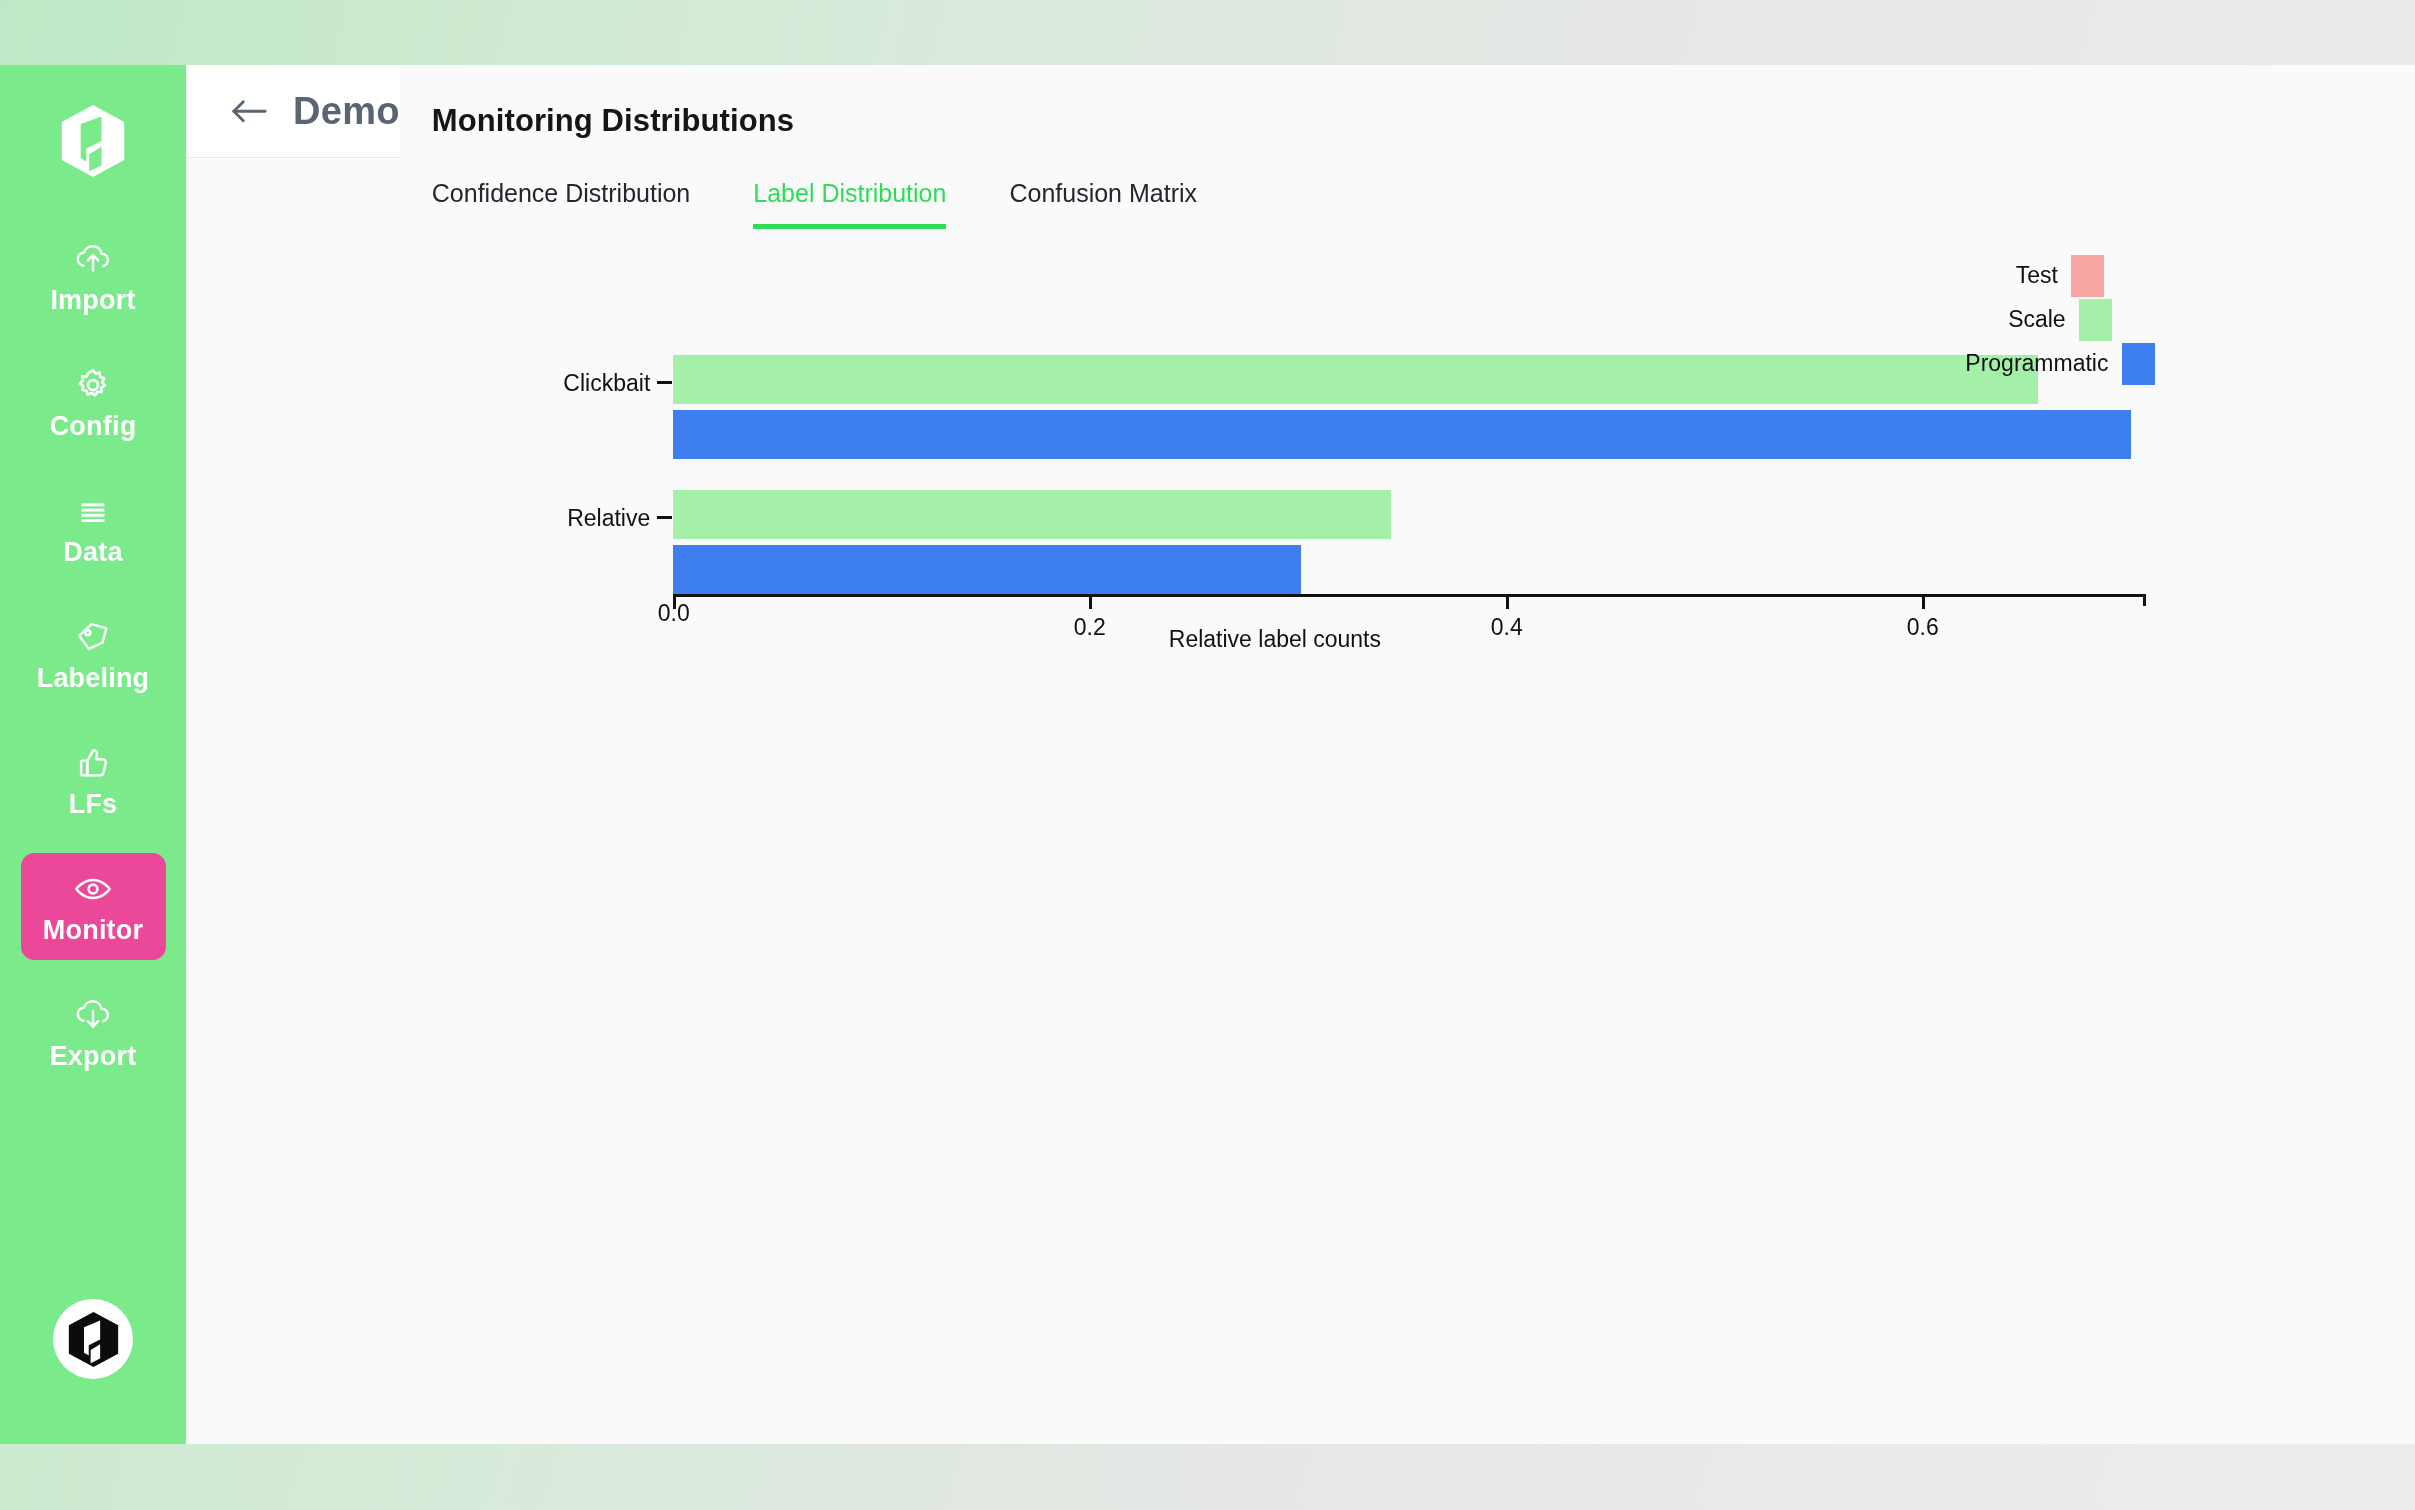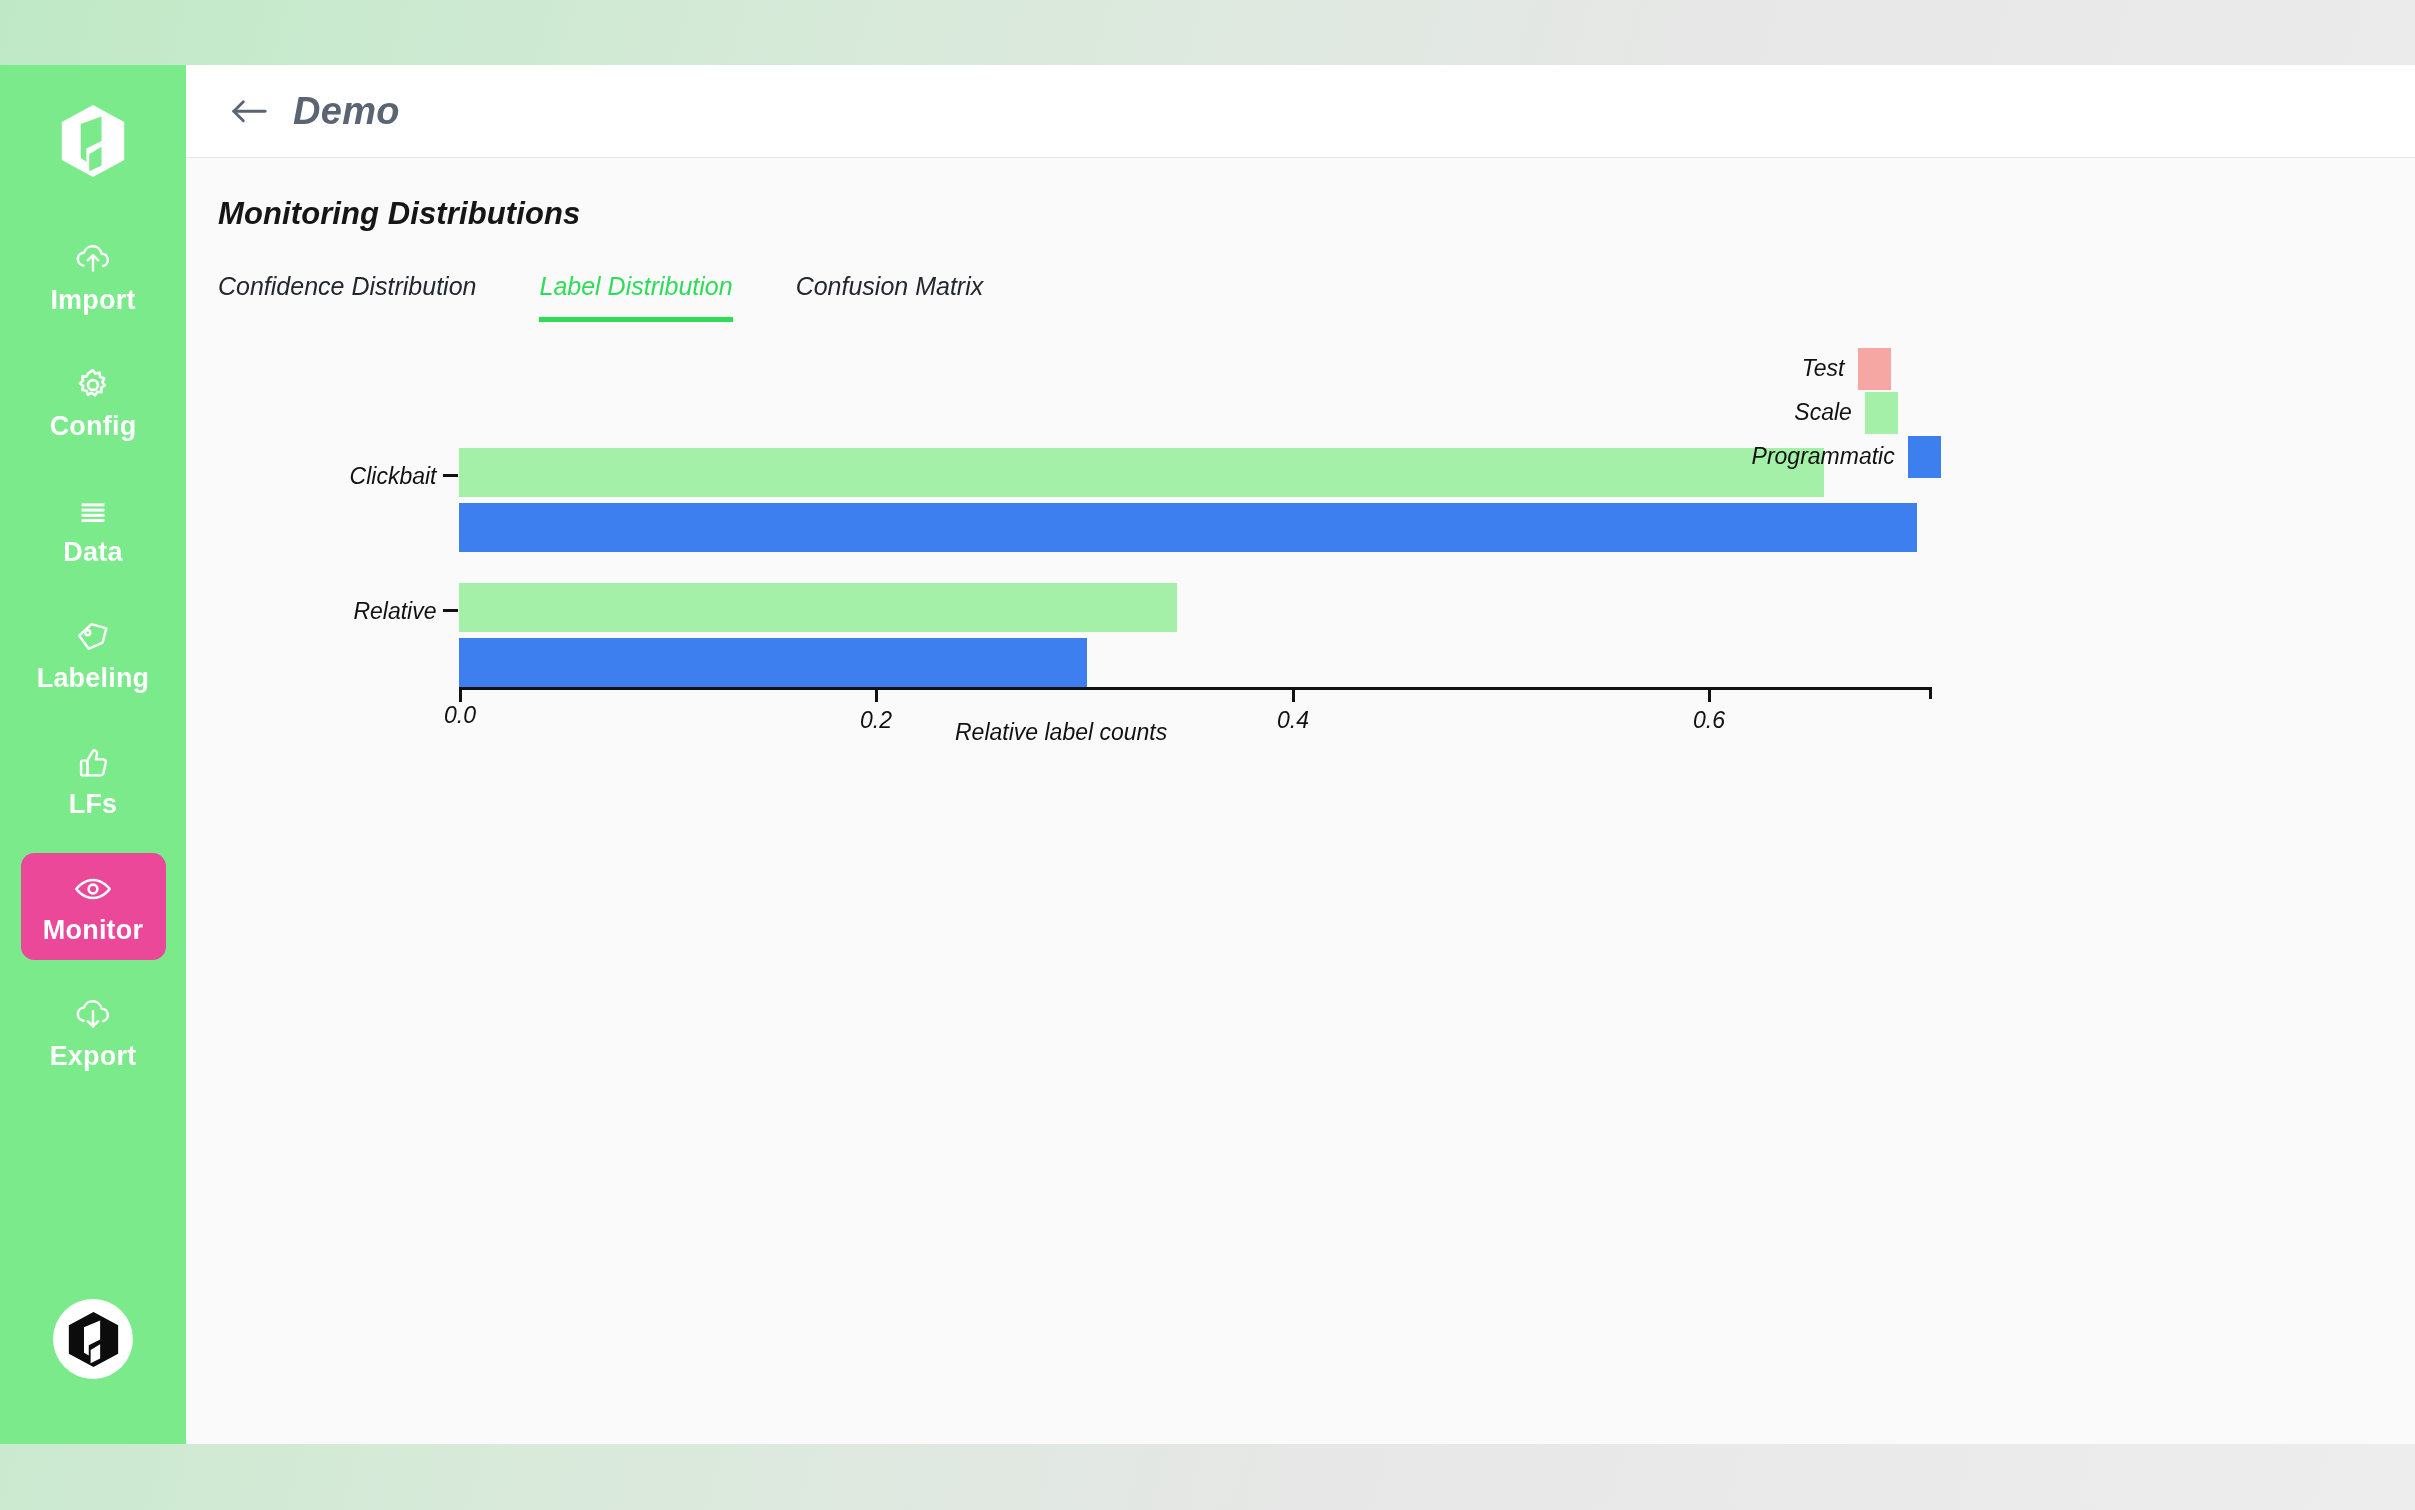--- a/index.html
+++ b/index.html
@@ -56,21 +56,21 @@
     color: #ffffff; font-size: 27px; font-weight: 700;
     letter-spacing: 0.2px; line-height: 1;
   }
   .brand-logo-bottom {
     position: absolute; bottom: 65px; left: 50%; transform: translateX(-50%);
     width: 80px; height: 80px; border-radius: 50%;
     background: #ffffff; display: flex; align-items: center; justify-content: center;
   }
 
   
-  #main { flex: 1 1 auto; display: flex; flex-direction: column; background: #fafafa; min-width: 0; font-style: italic;}
+  #main { flex: 1 1 auto; display: flex; flex-direction: row; background: #fafafa; min-width: 0;}
   #topbar {
     height: 93px; background: #ffffff;
     border-bottom: 1px solid #e8e8e8;
     display: flex; align-items: center; gap: 25px;
     padding-left: 44px;
     flex: 0 0 93px;
   }
   #back-arrow { width: 38px; height: 28.5px; cursor: pointer; }
   #page-title { font-size: 38px; font-weight: 700; color: #5b6472; letter-spacing: 0.3px; }
 
@@ -299,21 +299,21 @@
 
           <div id="xaxis-line" style="left:241px; top:348px; width:1473px;"></div>
           <div id="xaxis-cap-left" style="left:241px; top:348px;"></div>
           <div id="xaxis-cap-right" style="left:1711px; top:348px;"></div>
 
           <div class="xtick" style="left:241px; top:351px;"></div>
           <div class="xtick" style="left:657px; top:351px;"></div>
           <div class="xtick" style="left:1074px; top:351px;"></div>
           <div class="xtick" style="left:1490px; top:351px;"></div>
 
-          <div class="xtick-label" style="left:242px; top:363px;">0.0</div>
+          <div class="xtick-label" style="left:242px; top:354px;">0.0</div>
           <div class="xtick-label" style="left:658px; top:368px;">0.2</div>
           <div class="xtick-label" style="left:1075px; top:368px;">0.4</div>
           <div class="xtick-label" style="left:1491px; top:368px;">0.6</div>
 
           <div id="xaxis-title" style="left:737px; top:380px;">Relative label counts</div>
         </div>
 
         <div id="legend" style="right:179px; top:7.6px;">
           <div class="legend-row">
             <span class="legend-label">Test</span>

